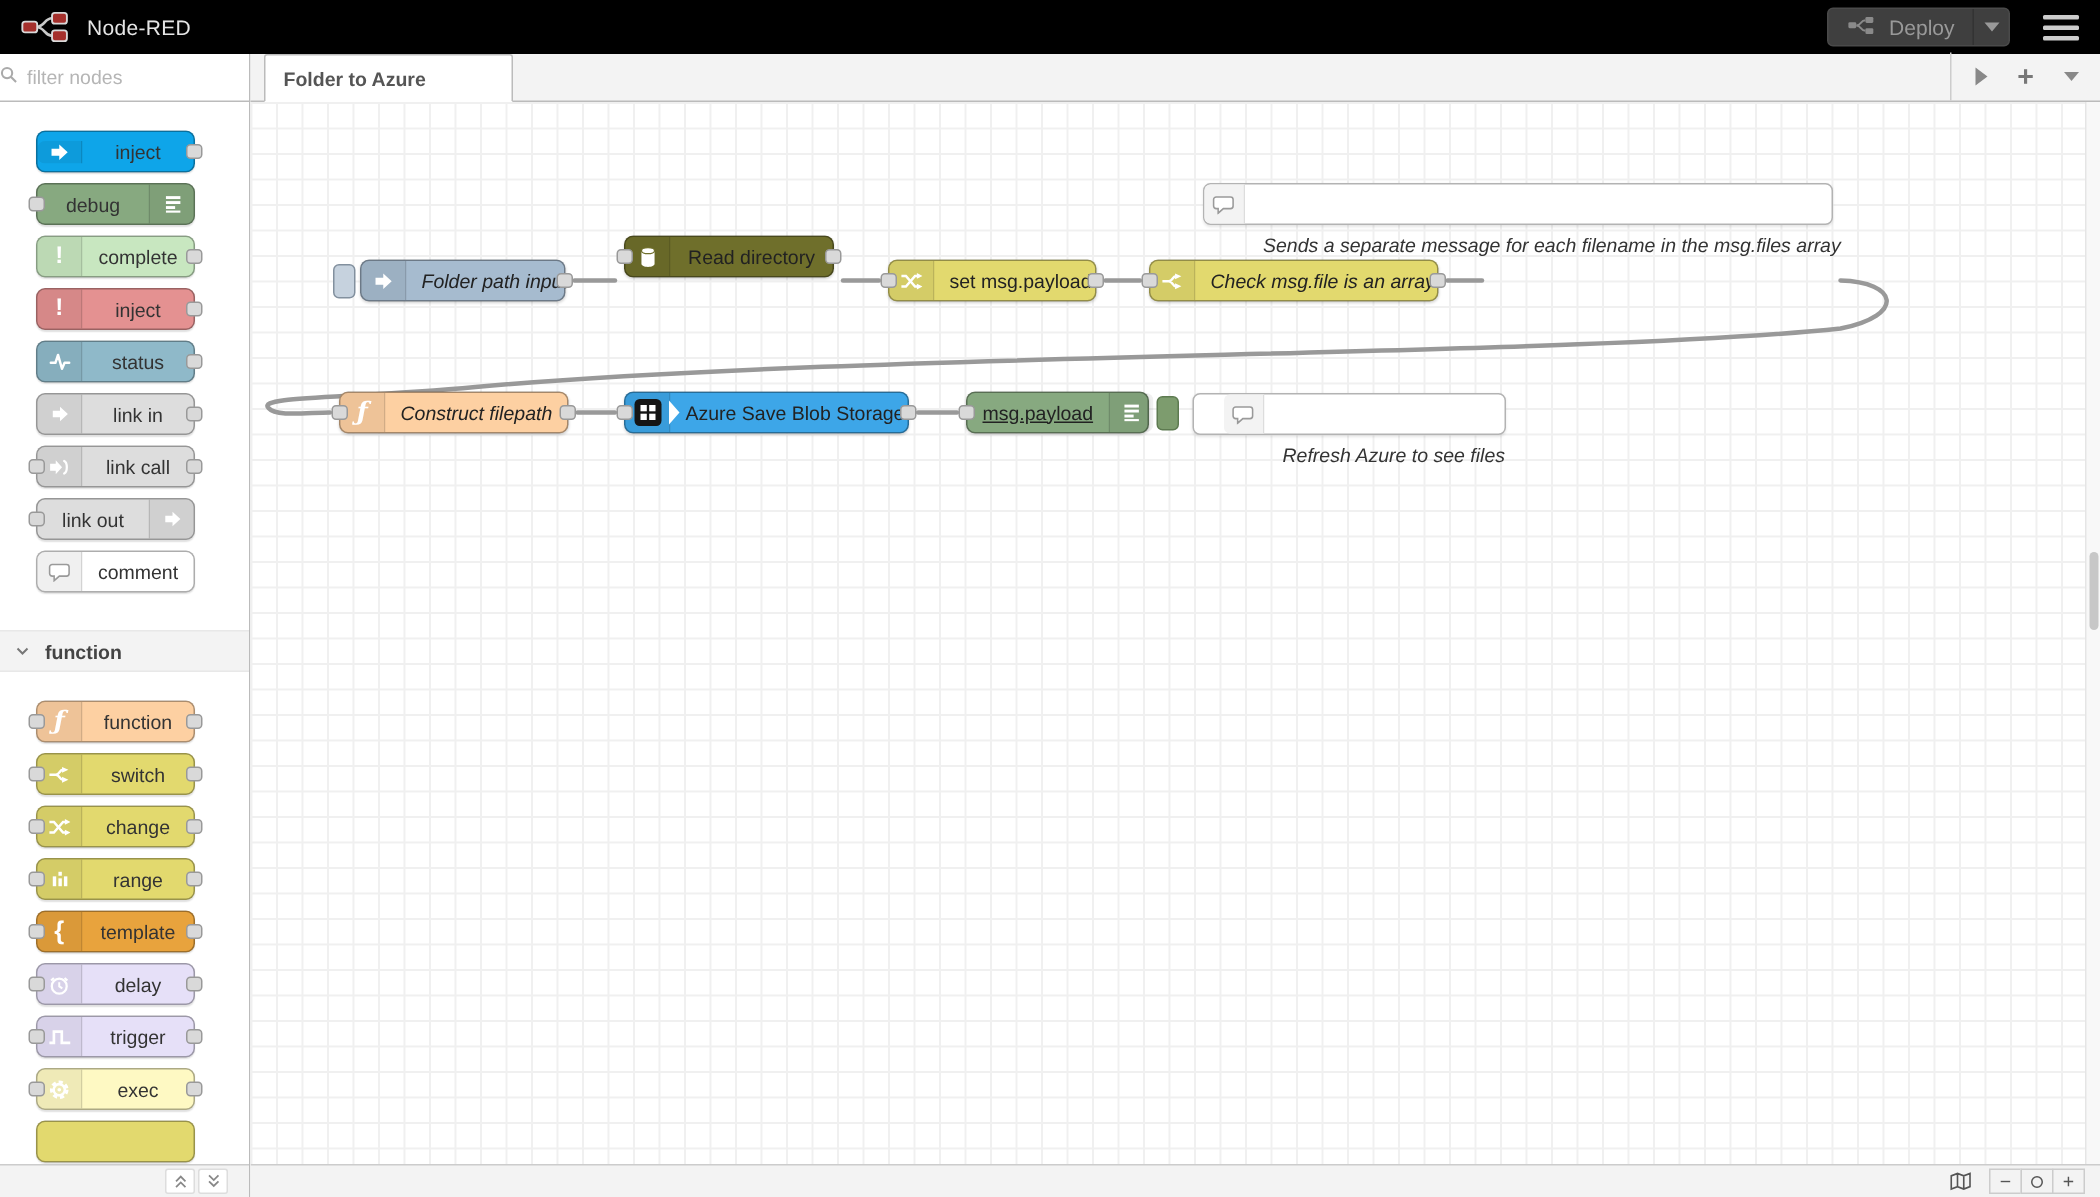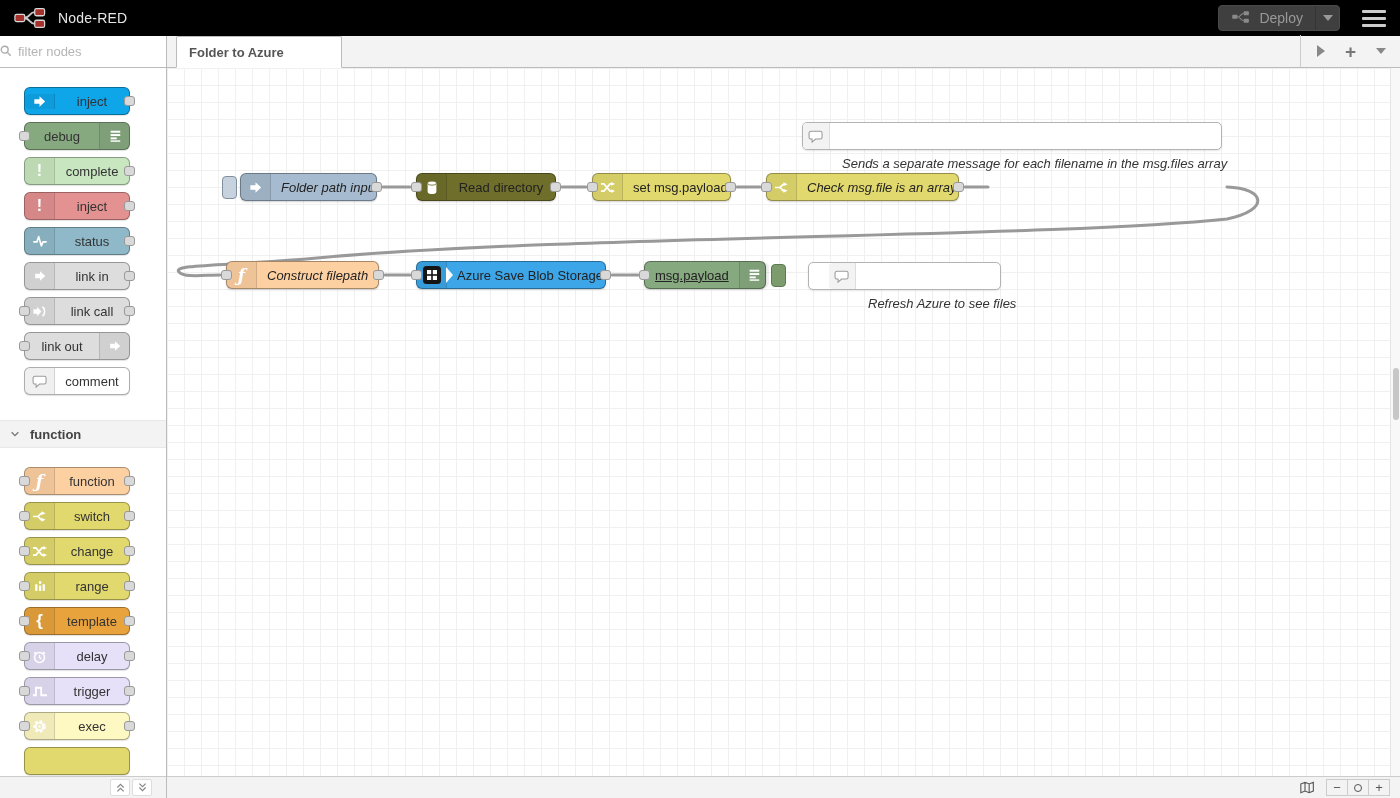--- a/index.html
+++ b/index.html
@@ -409,21 +409,21 @@
             <span style="display: flex; align-items: center;">
               <svg width="15" height="15" viewBox="0 0 16 16">
                 <path d="M2.5 5.5h5.5V2.5L14 8l-6 5.5v-3H2.5z" fill="#fff"></path>
               </svg>
             </span>
           </div>
           <div class="node-label">Folder path input</div>
           <div class="port pr"></div>
           <div class="inj-btn"></div>
         </div>
-        <div class="flow-node" style="left: 249px; top: 105px; width: 140px; background: rgb(111, 111, 43);">
+        <div class="flow-node" style="left: 249px; top: 89px; width: 140px; background: rgb(111, 111, 43);">
           <div class="node-icon side-left">
             <span style="display: flex; align-items: center;">
               <svg width="14" height="17" viewBox="0 0 16 19">
                 <path d="M3 4.5v10c0 1.4 2.3 2.4 5 2.4s5-1 5-2.4v-10" fill="#fff"></path>
                 <ellipse cx="8" cy="4.5" rx="5" ry="2.3" fill="#fff" stroke="#6f6f2b" stroke-width="1"></ellipse>
               </svg>
             </span>
           </div>
           <div class="node-label">Read directory</div>
           <div class="port pl"></div>
@@ -509,21 +509,21 @@
         <div class="comment-node" style="left: 635px; top: 54px; width: 420px;">
           <div class="comment-icon">
             <span style="display: flex; align-items: center;">
               <svg width="16" height="13" viewBox="0 0 18 15">
                 <path d="M3 1.5h11a2 2 0 0 1 2 2v5a2 2 0 0 1-2 2H8.5L4.5 14v-3.5H3a2 2 0 0 1-2-2v-5a2 2 0 0 1 2-2z" fill="#fff" stroke="#9a9a9a" stroke-width="1.2"></path>
               </svg>
             </span>
           </div>
           <div class="comment-label">Sends a separate message for each filename in the msg.files array</div>
         </div>
-        <div class="comment-node" style="left: 641px; top: 194px; width: 193px; padding-left: 20px;">
+        <div class="comment-node" style="left: 628px; top: 194px; width: 209px; padding-left: 20px;">
           <div class="comment-icon">
             <span style="display: flex; align-items: center;">
               <svg width="16" height="13" viewBox="0 0 18 15">
                 <path d="M3 1.5h11a2 2 0 0 1 2 2v5a2 2 0 0 1-2 2H8.5L4.5 14v-3.5H3a2 2 0 0 1-2-2v-5a2 2 0 0 1 2-2z" fill="#fff" stroke="#9a9a9a" stroke-width="1.2"></path>
               </svg>
             </span>
           </div>
           <div class="comment-label">Refresh Azure to see files</div>
         </div>
       </div>

